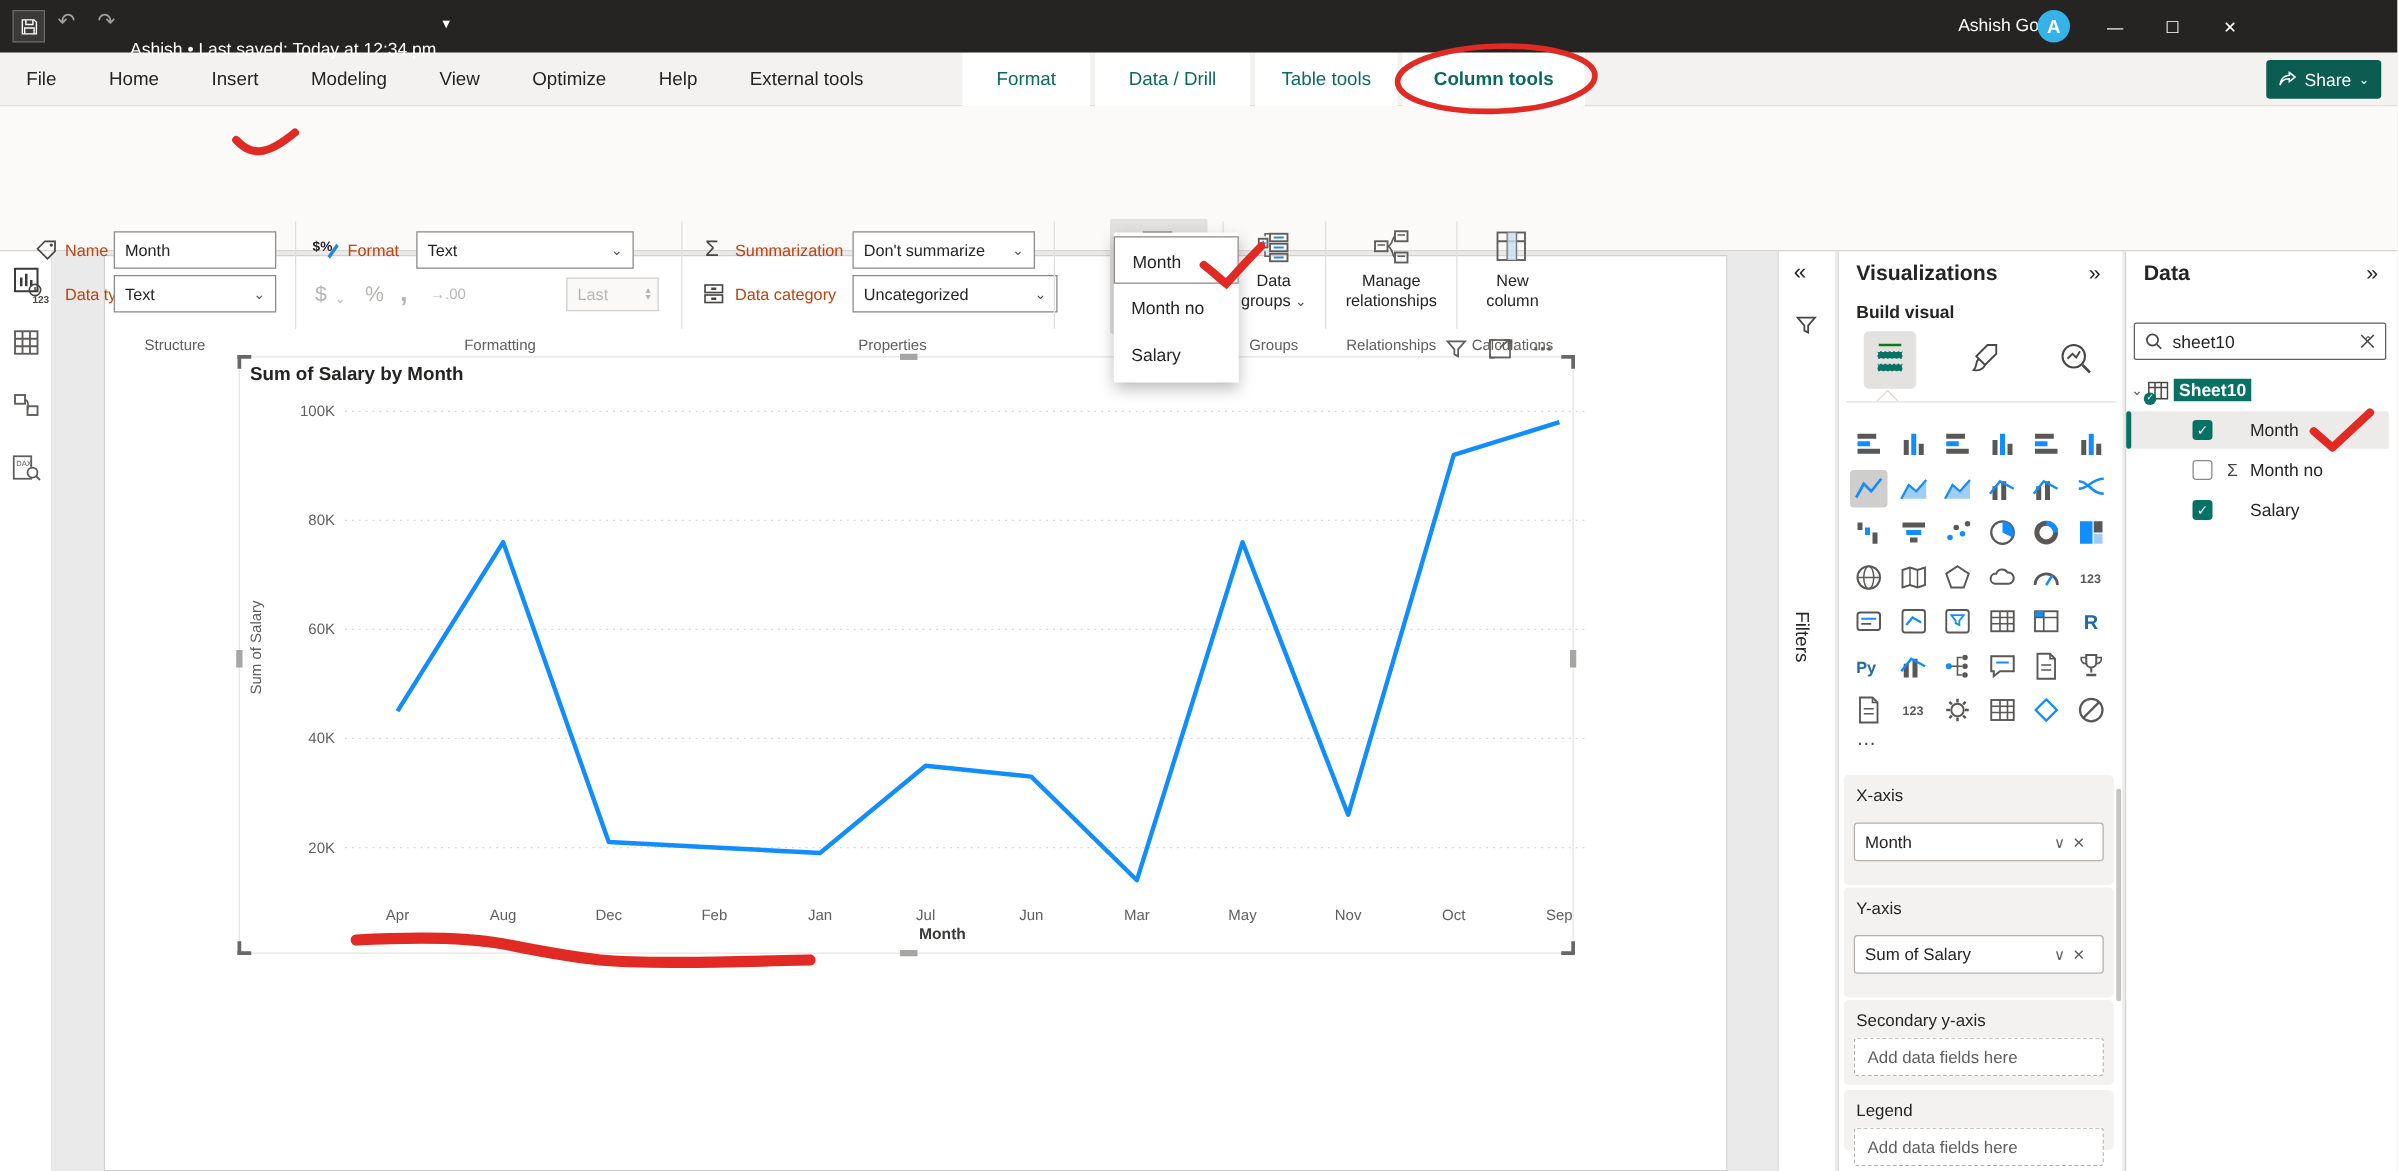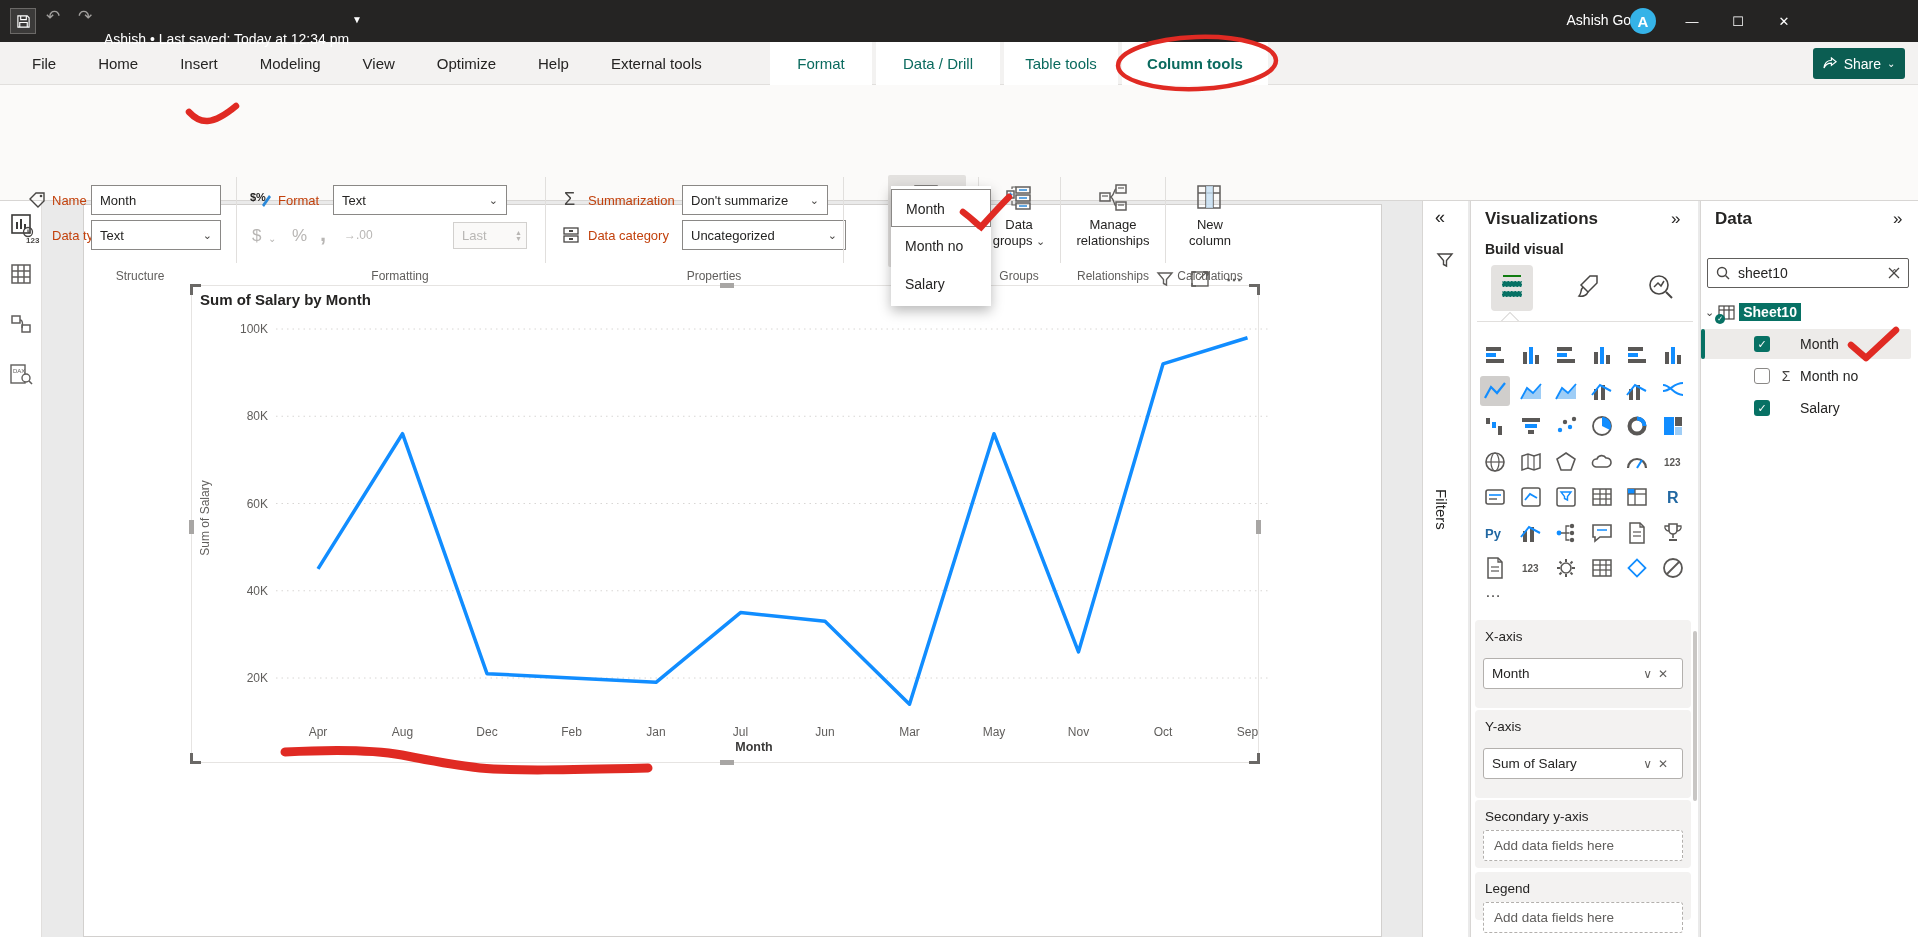--- a/index.html
+++ b/index.html
@@ -17,21 +17,21 @@
   #doc-caret { left:352px; top:14px; font-size:10px; color:#fff; }
   #undo-btn { left:46px; top:8px; } #redo-btn { left:78px; top:8px; }
   #user-name { left:1552px; top:12px; font-size:14px; width:90px; text-align:right; }
   #avatar { left:1630px; top:8px; width:26px; height:26px; border-radius:50%; background:#35b3e8;
             color:#fff; font-size:15px; font-weight:bold; display:flex; align-items:center; justify-content:center; }
   .winbtn { top:0; width:46px; height:42px; display:flex; align-items:center; justify-content:center;
             color:#fff; font-size:13px; }
 
   
   #menubar { left:0; top:42px; width:1918px; height:43px; background:#f3f2f1; border-bottom:1px solid #e1dfdd; z-index:20; }
-  #main-tabs { left:11px; top:0; height:43px; display:flex; align-items:center;justify-content:flex-end; }
+  #main-tabs { left:0; top:0; height:43px; display:flex; align-items:center;justify-content:flex-end; }
   .mtab { padding:0 21px; font-size:15px; color:#252423; height:43px; line-height:43px; white-space:nowrap; }
   #ctx-tabs { left:770px; top:0; height:43px; display:flex; }
   .ctab { background:#fff; margin-right:4px; height:43px; line-height:43px; text-align:center;
           font-size:15px; color:#0a6a5e; white-space:nowrap; }
   .ctab.active { font-weight:bold; }
   #share-btn { left:1813px; top:6px; width:92px; height:31px; background:#0b5d52; border-radius:3px;
                color:#fff; font-size:14px; display:flex; align-items:center; justify-content:center; gap:6px; }
 
   
   #ribbon { left:0; top:85px; width:1918px; height:116px; background:#fbfaf9; border-bottom:1px solid #d8d6d4; z-index:20; }

